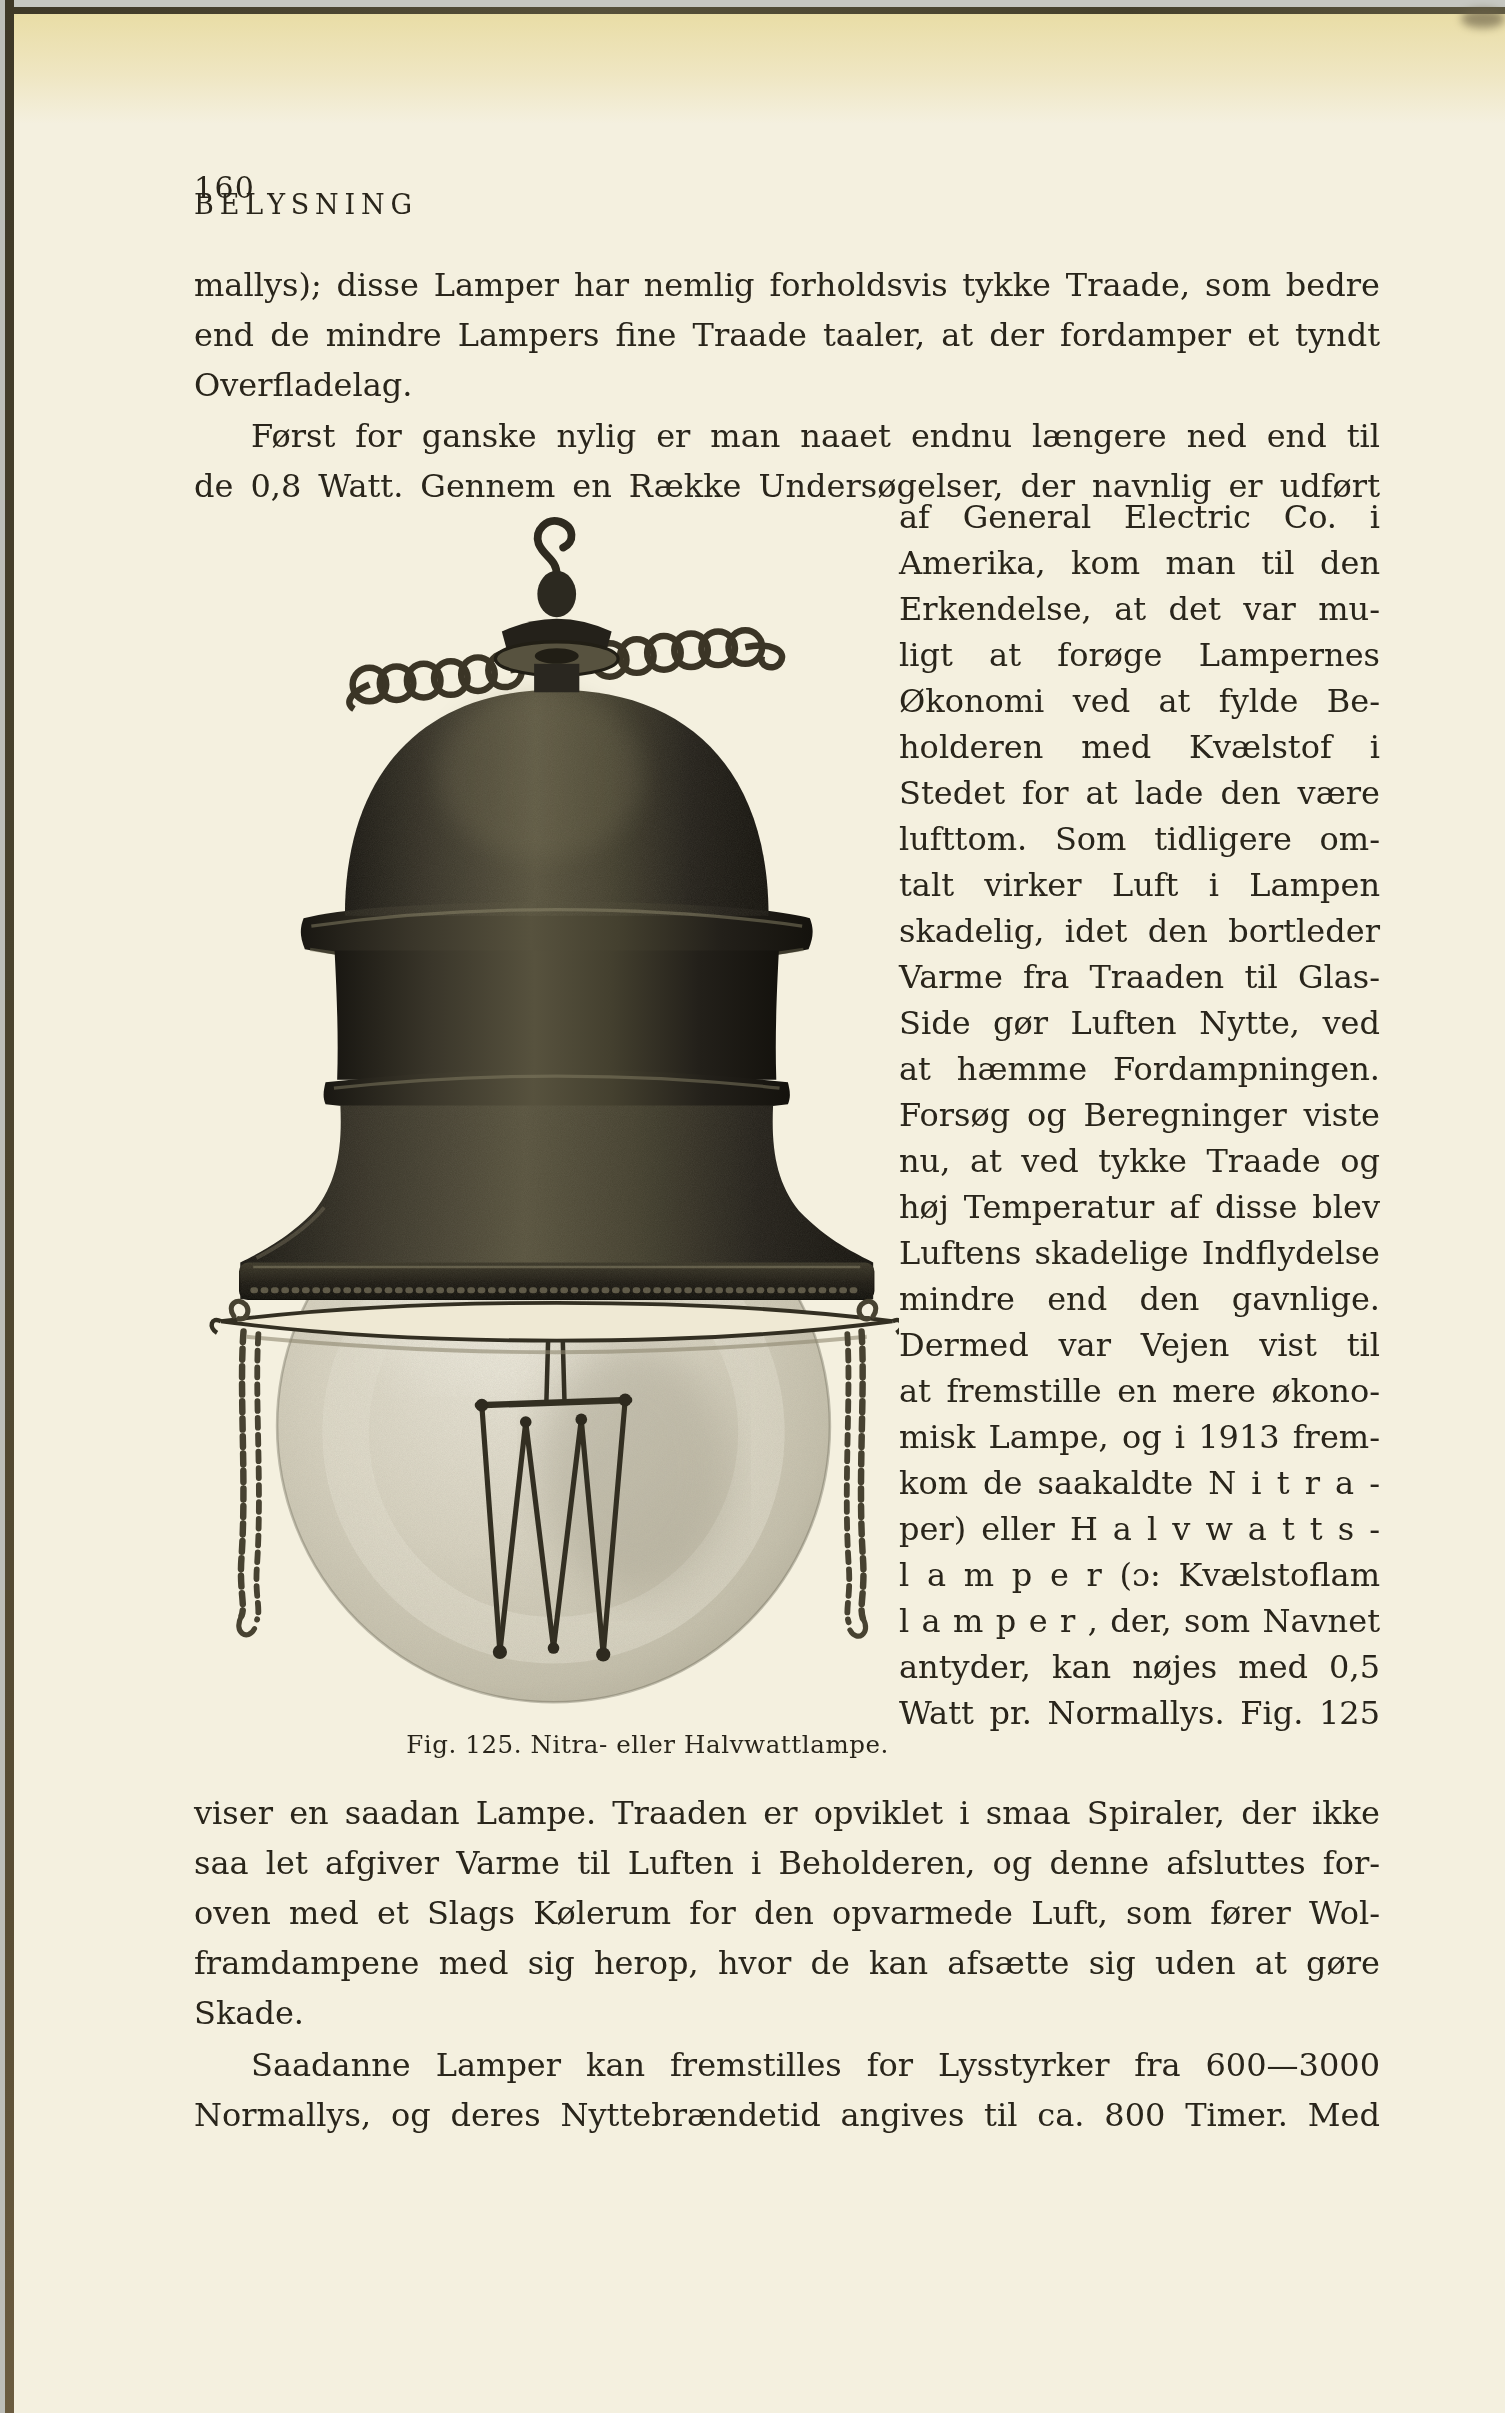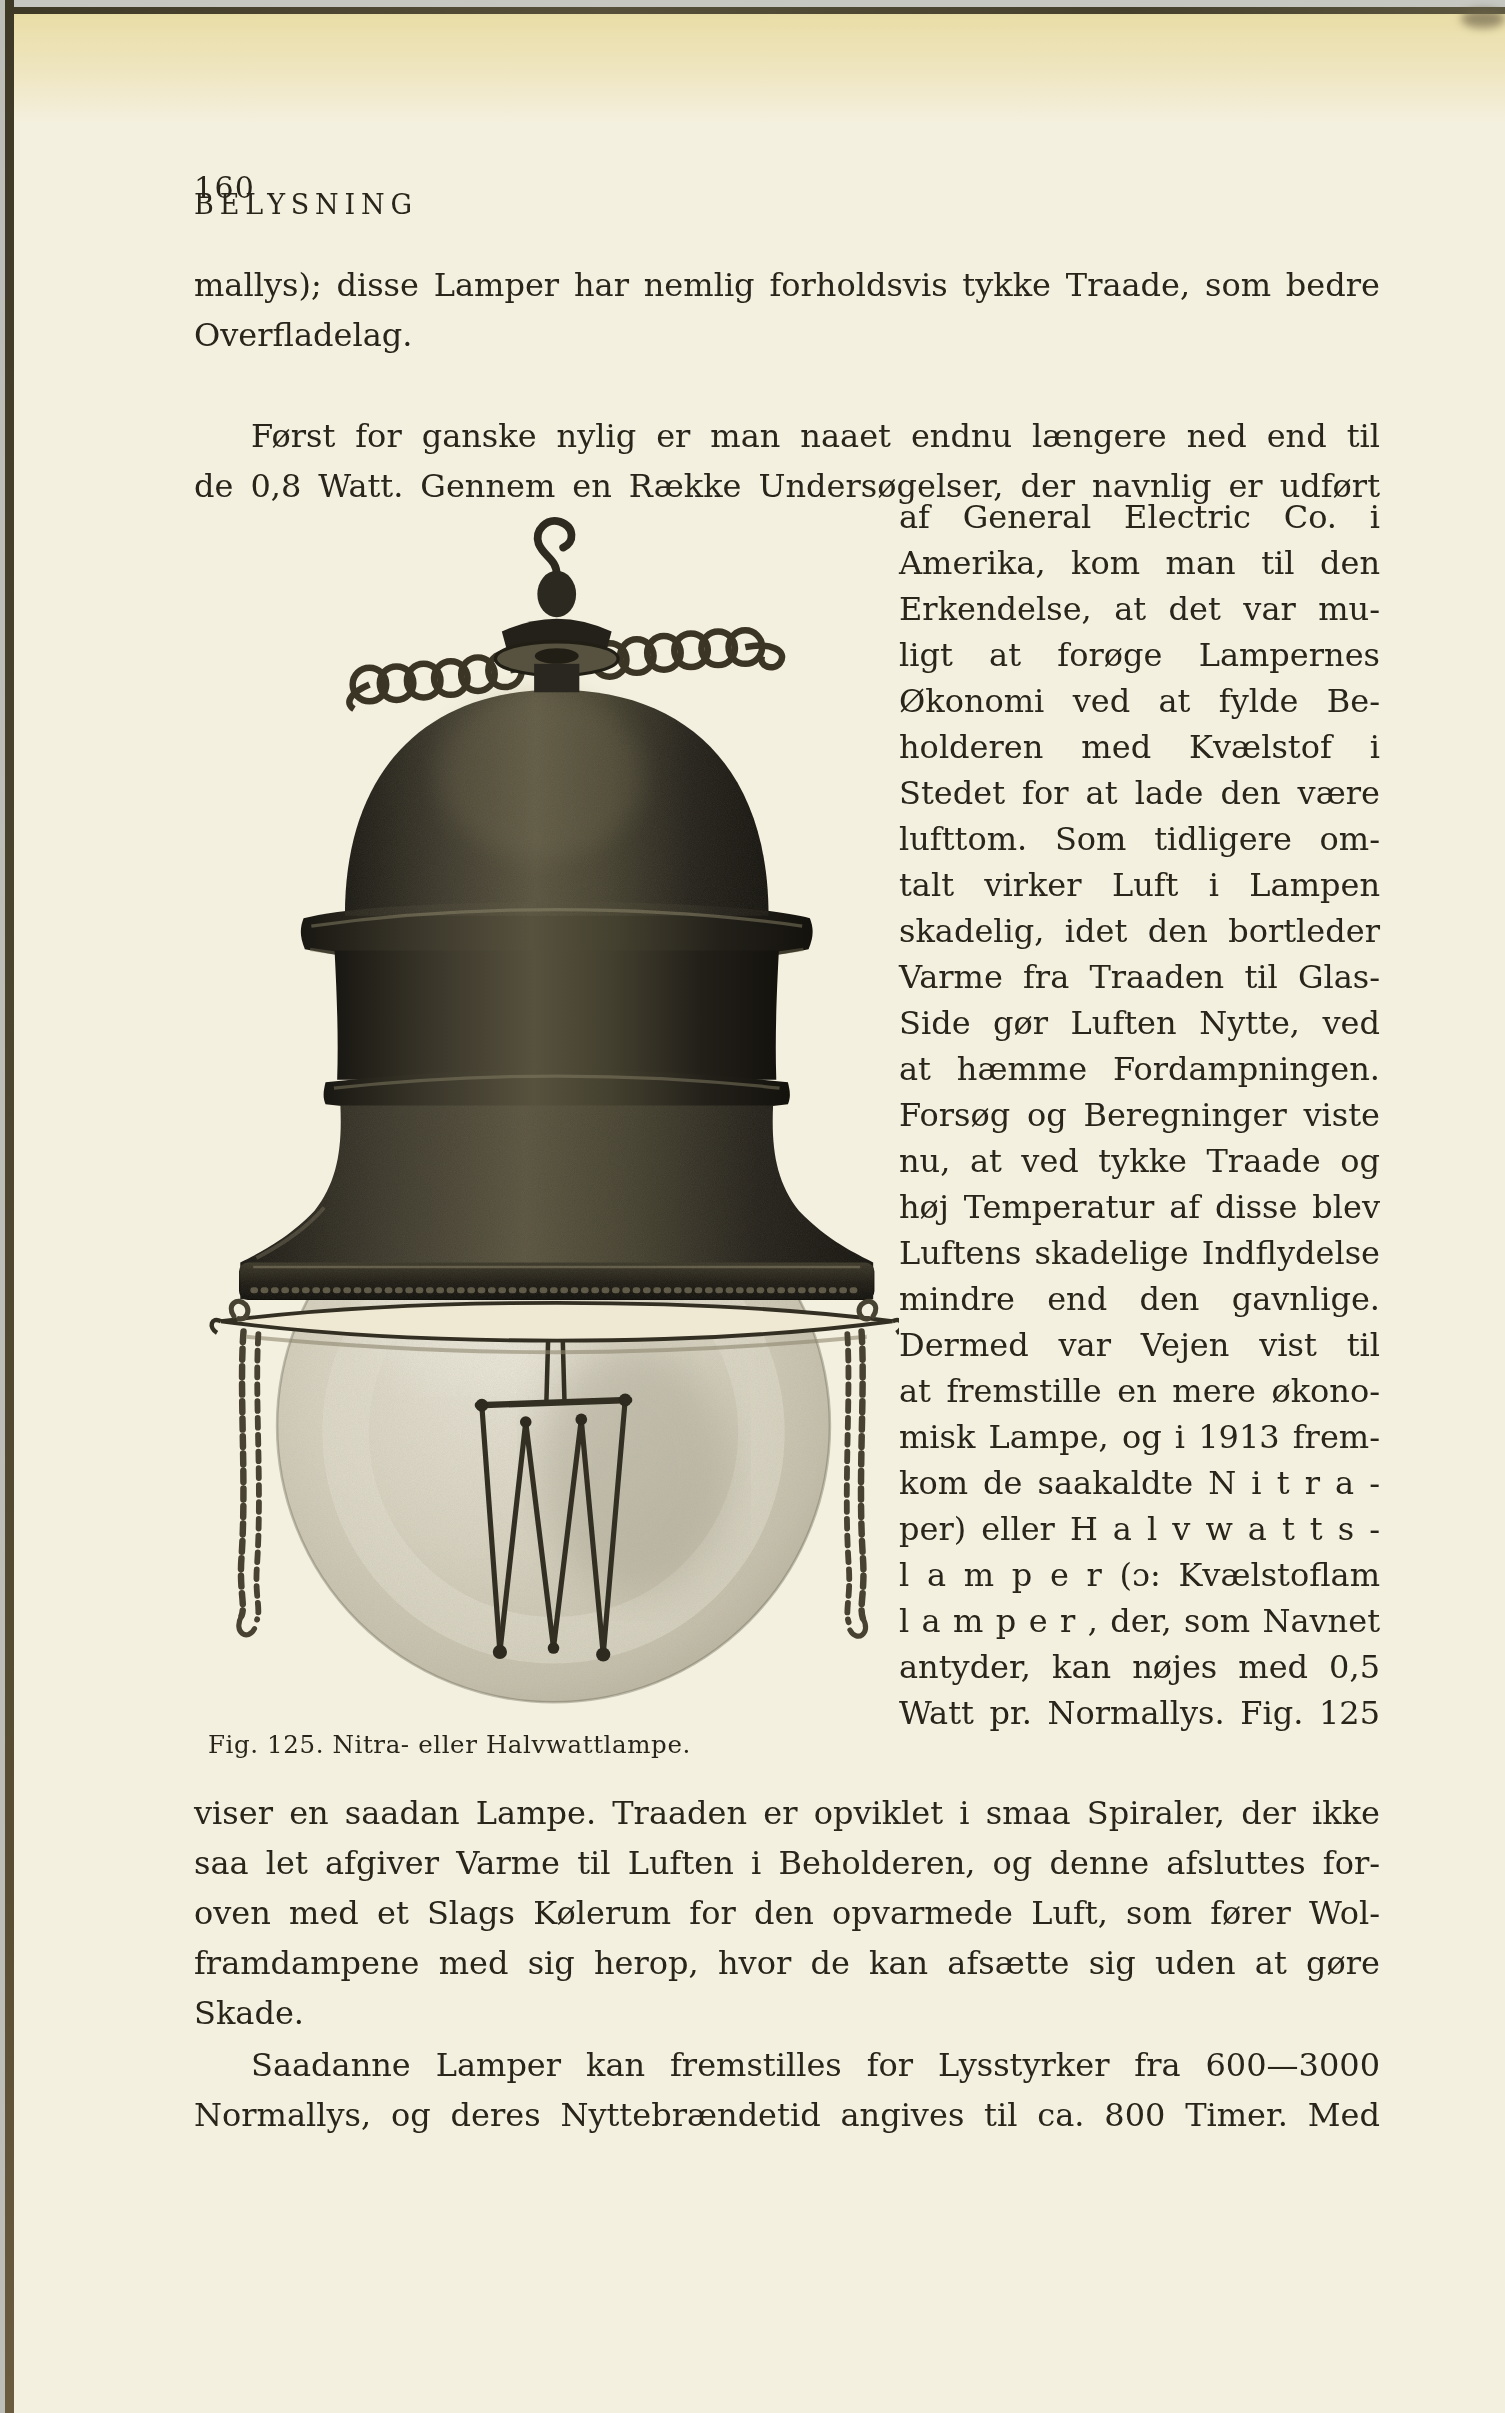--- a/index.html
+++ b/index.html
@@ -30,41 +30,42 @@
   .line{text-align:justify;text-align-last:justify;white-space:normal;}
   .line.noj{text-align-last:left;}
   .line.ind{text-indent:57px;}
 
   #para1{left:194px;top:260px;width:1186px;}
   #para2{left:194px;top:411px;width:1186px;}
   #column-right{left:899px;top:494px;width:481px;line-height:46px;font-size:32px;}
   #para3{left:194px;top:1788px;width:1186px;}
   #para4{left:194px;top:2040px;width:1186px;}
 
-  #figure-caption{left:208px;top:1730px;width:691px;text-align:left;font-size:24.5px;letter-spacing:0.6px;}
+  #figure-caption{left:198px;top:1730px;width:691px;text-align:right;font-size:24.5px;letter-spacing:0.6px;}
 
   #lamp-figure{left:208px;top:497px;width:691px;height:1221px;}
 </style>
 </head>
 <body>
 
 <div id="page">
 
   <div class="edge" id="edge-top-outer"></div>
   <div class="edge" id="edge-top-dark"></div>
   <div class="edge" id="band-top-yellow"></div>
   <div class="edge" id="edge-left-outer"></div>
   <div class="edge" id="edge-left-dark"></div>
   <div class="edge" id="corner-smudge"></div>
 
   <div class="abs" id="page-number">160</div>
   <div class="abs" id="running-header">BELYSNING</div>
 
   <div class="block" id="para1">
     <div class="line">mallys); disse Lamper har nemlig forholdsvis tykke Traade, som bedre</div>
+    <div class="line">end de mindre Lampers fine Traade taaler, at der fordamper et tyndt</div>
     <div class="line noj">Overfladelag.</div>
   </div>
 
   <div class="block" id="para2">
     <div class="line ind">Først for ganske nylig er man naaet endnu længere ned end til</div>
     <div class="line">de 0,8 Watt. Gennem en Række Undersøgelser, der navnlig er udført</div>
   </div>
 
   <svg class="abs" id="lamp-figure" viewBox="0 0 1070 1890">
     <defs>

